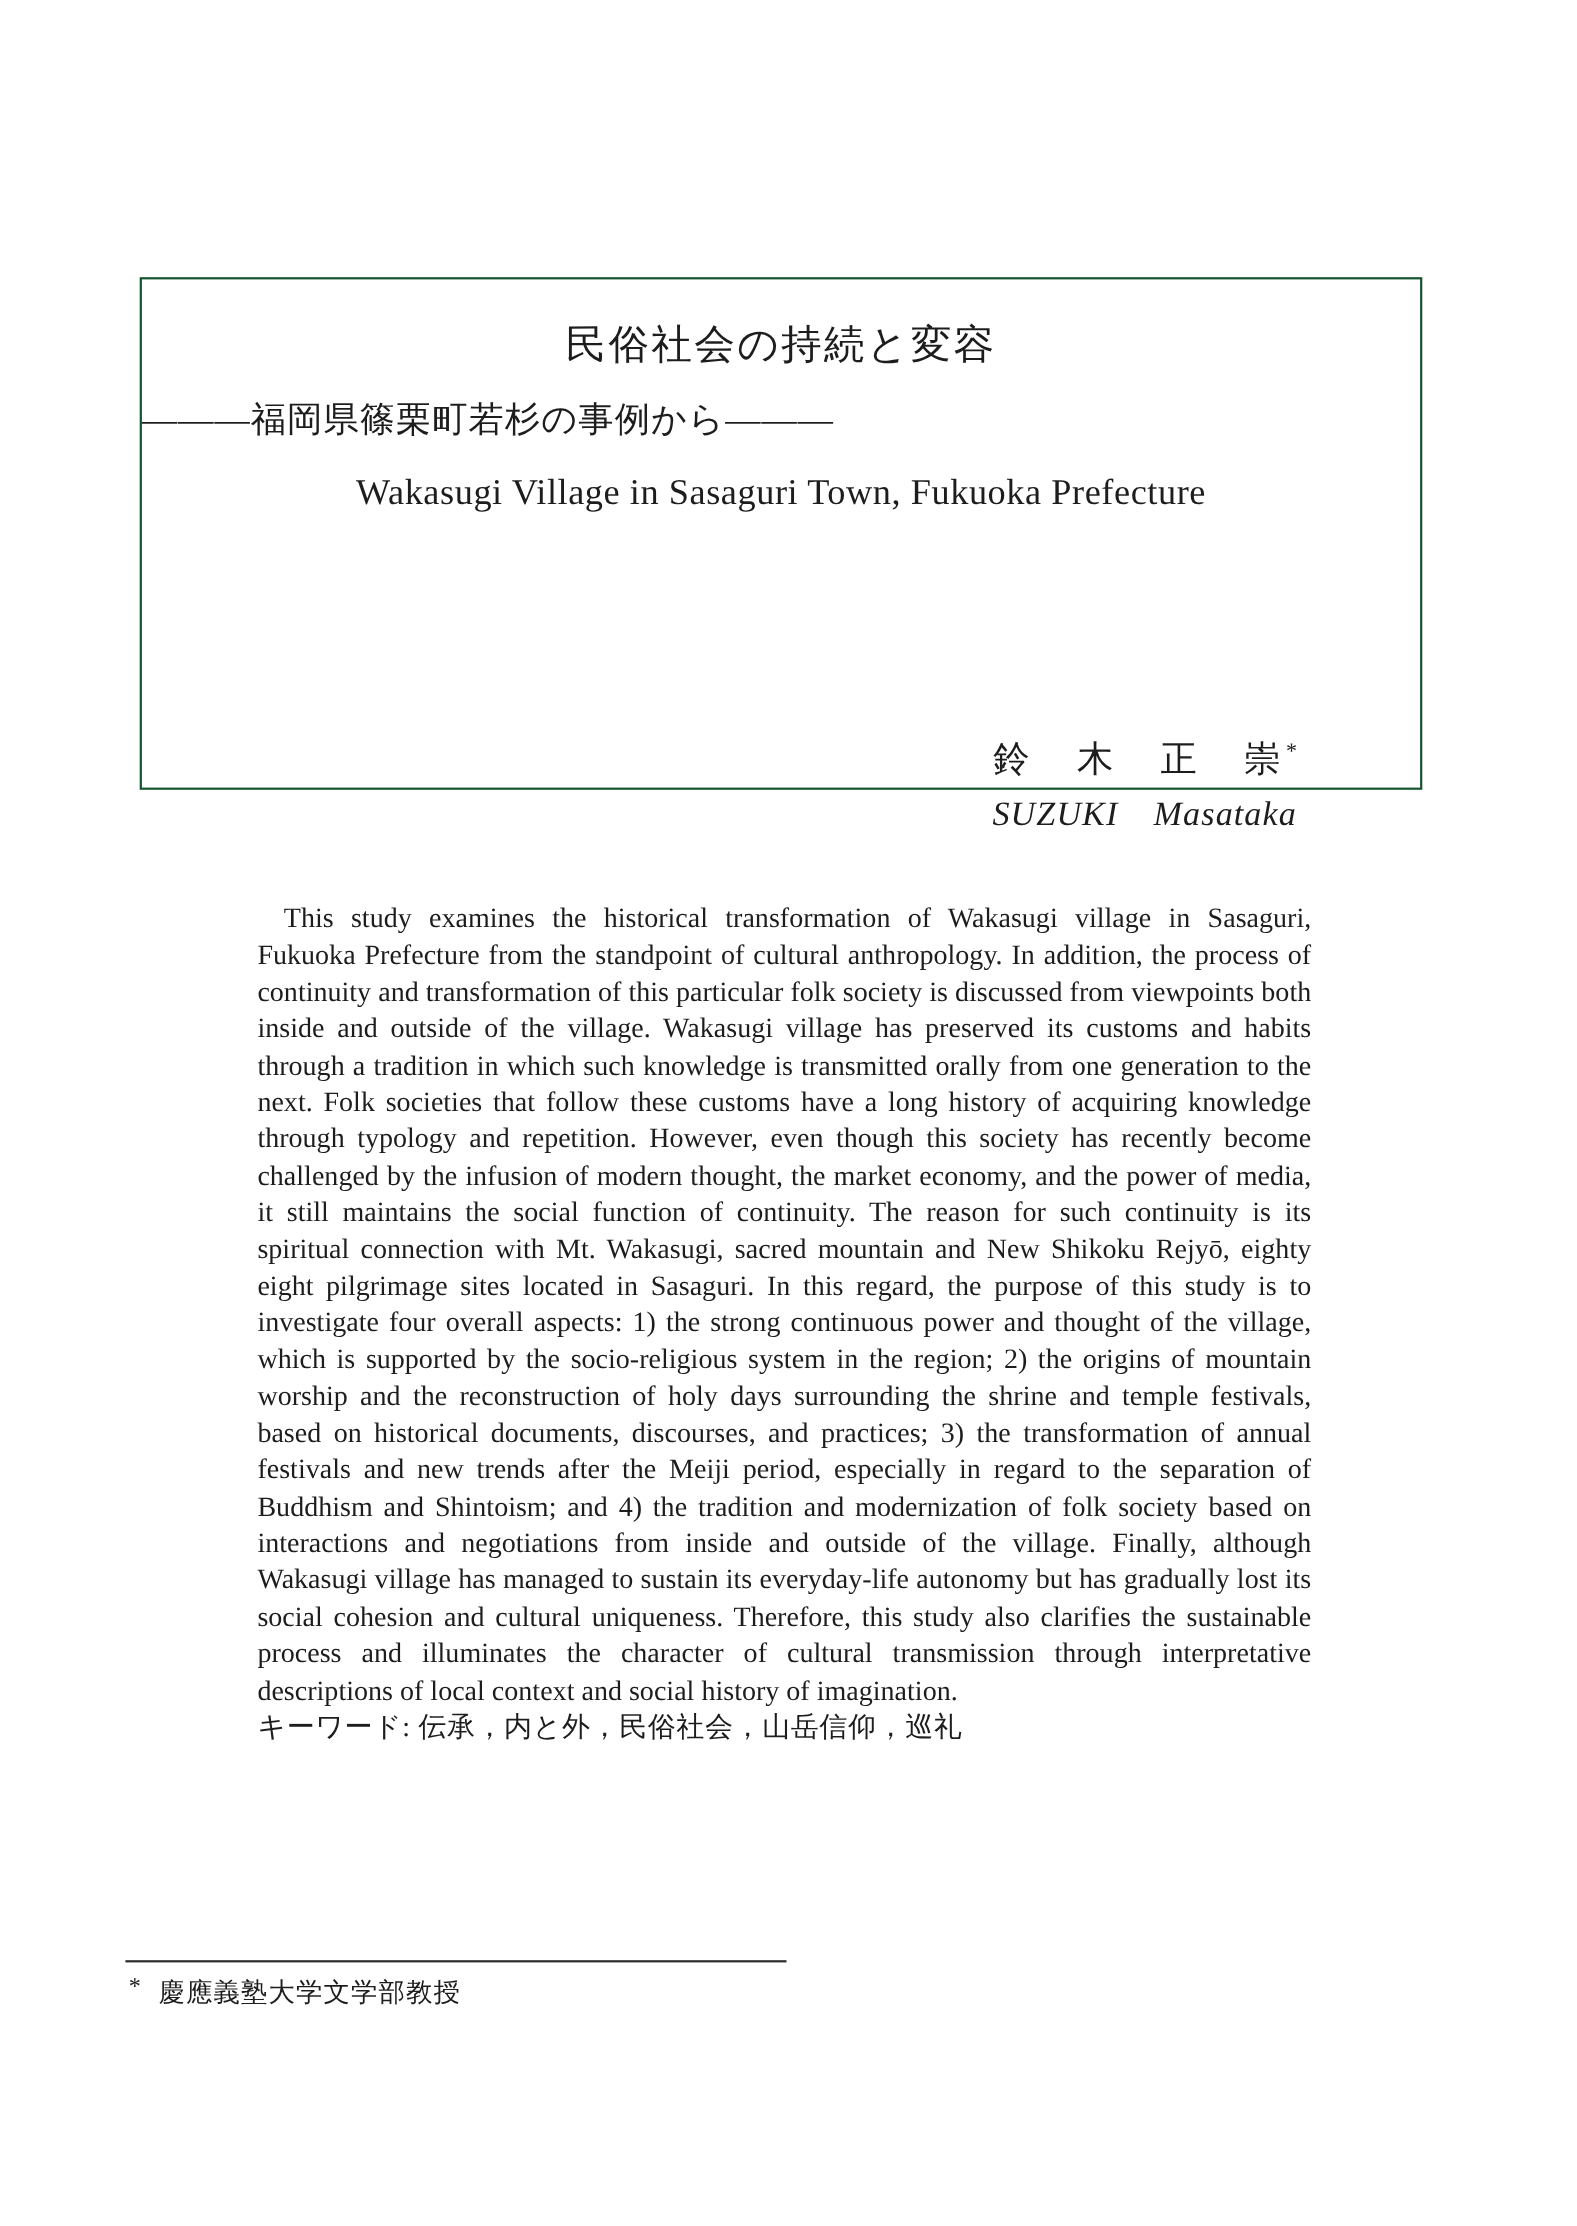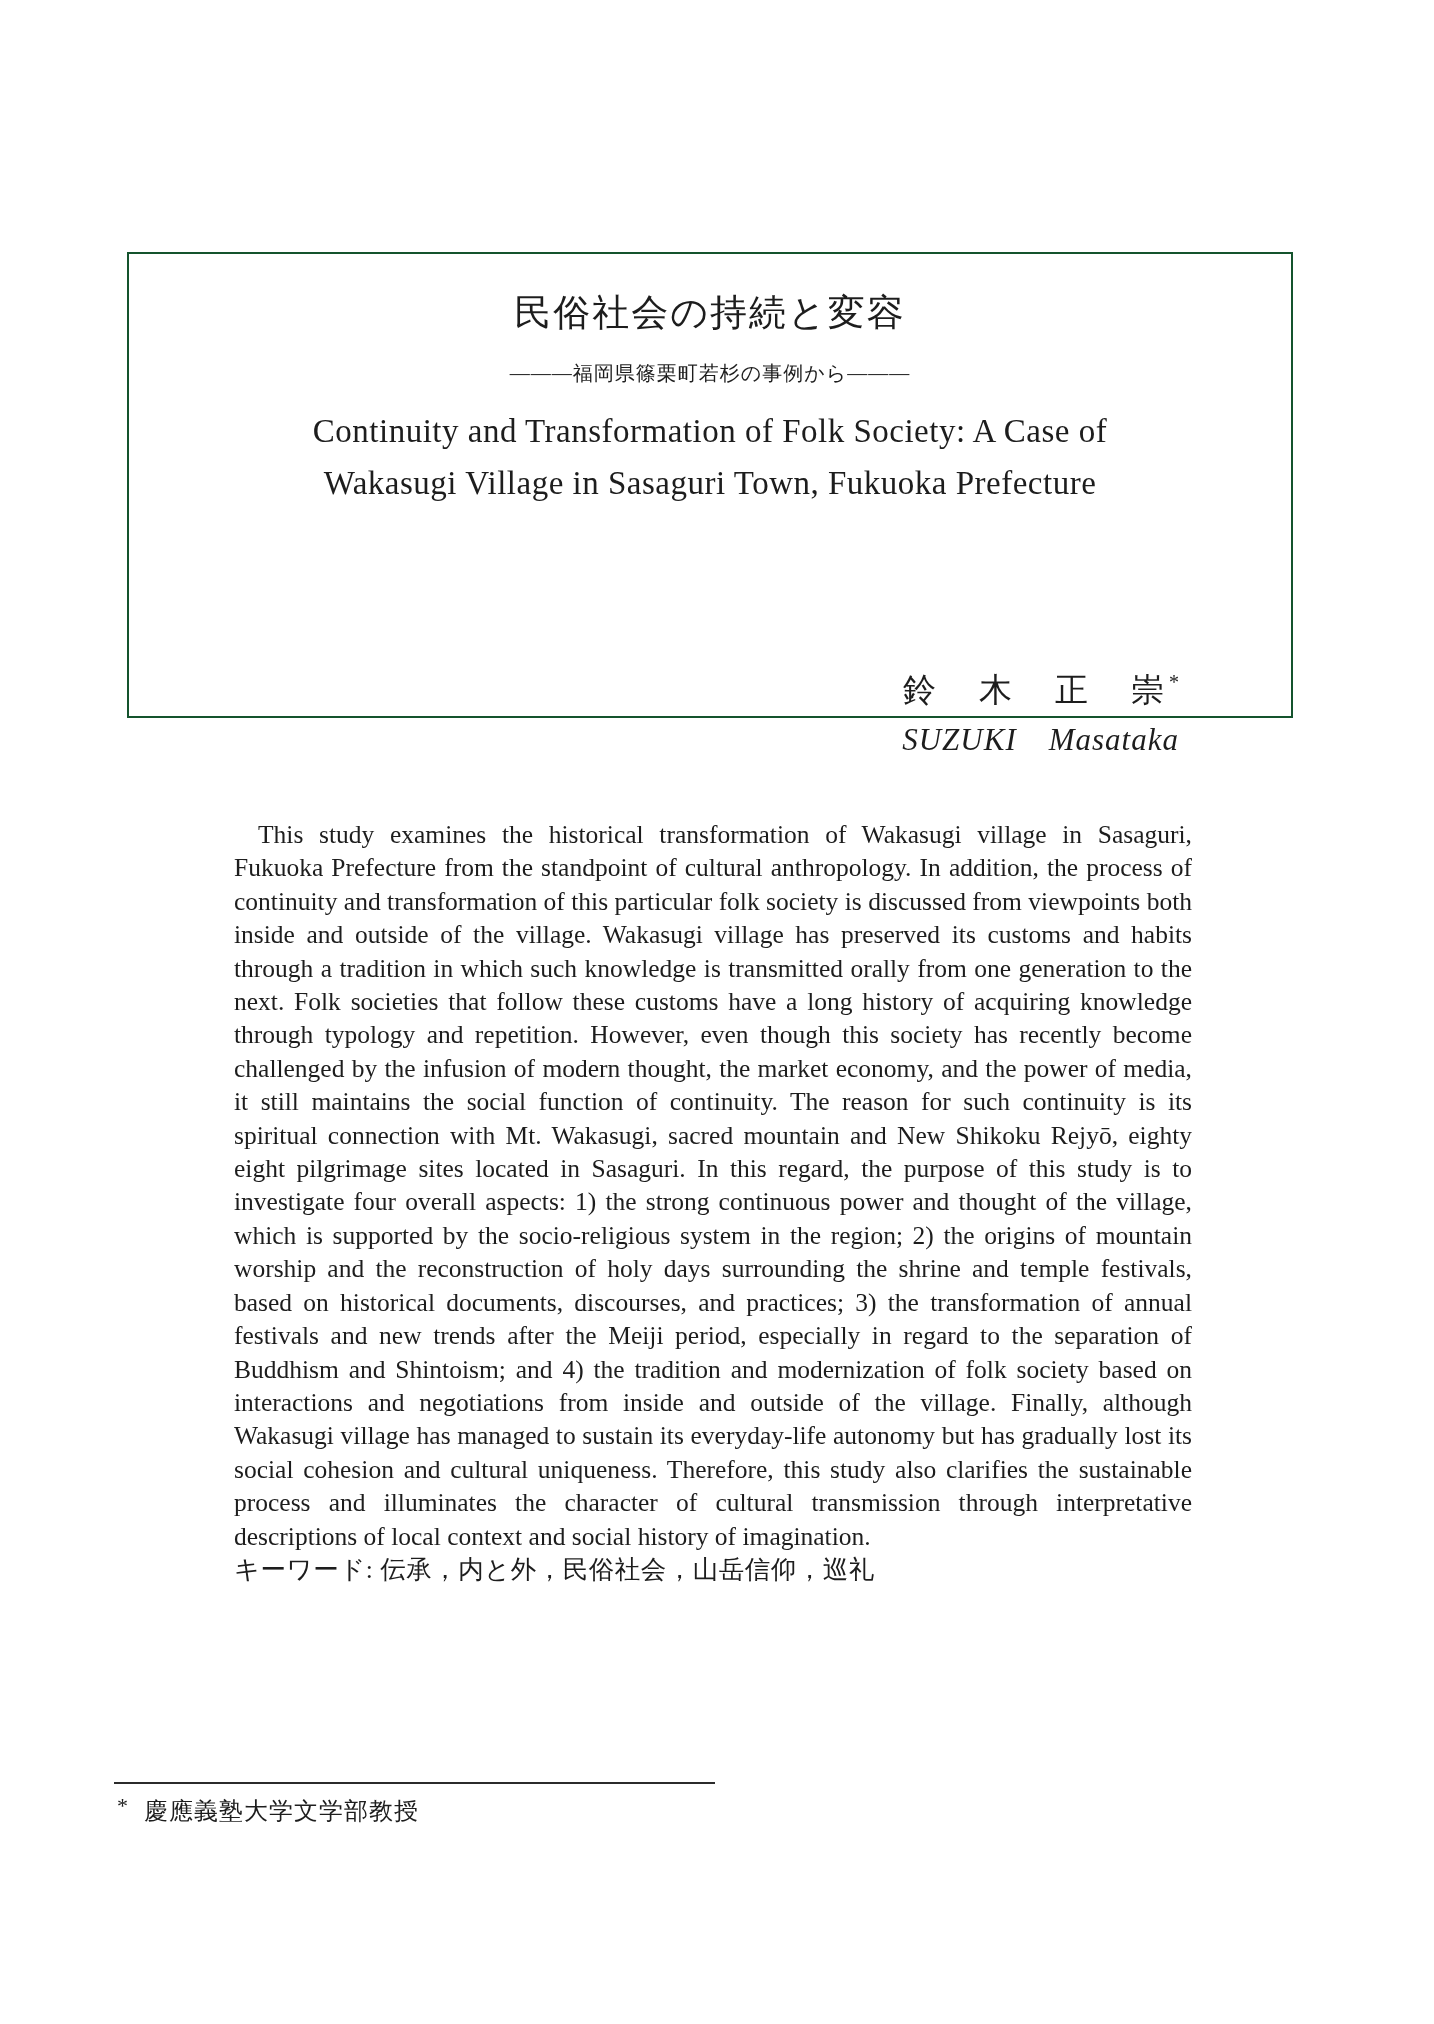--- a/index.html
+++ b/index.html
@@ -24,23 +24,22 @@
     background: #ffffff;
   }
   .jp-title {
     text-align: center;
     margin-top: 34px;
     font-size: 37px;
     letter-spacing: 2px;
     font-weight: 500;
   }
   .jp-subtitle {
-    text-align: center;
     margin-top: 22px;
-    font-size: 20px;
+    font-size: 32px;
     letter-spacing: 1px;
   }
   .en-title {
     text-align: center;
     margin-top: 18px;
     font-size: 33px;
     line-height: 52px;
     letter-spacing: 0.5px;
   }
   .authors {
@@ -111,21 +110,20 @@
     letter-spacing: 1px;
   }
 </style>
 </head>
 <body>
 
 <div class="title-box">
   <div class="jp-title">民俗社会の持続と変容</div>
   <div class="jp-subtitle">———福岡県篠栗町若杉の事例から———</div>
   <div class="en-title">
-    <div>Continuity and Transformation of Folk Society: A Case of</div>
     <div>Wakasugi Village in Sasaguri Town, Fukuoka Prefecture</div>
   </div>
 
   <div class="authors">
     <div class="author-jp"><span>鈴　木　正　崇</span><sup>*</sup></div>
     <div class="author-en">SUZUKI Masataka</div>
   </div>
 </div>
 
 <div class="abstract">

